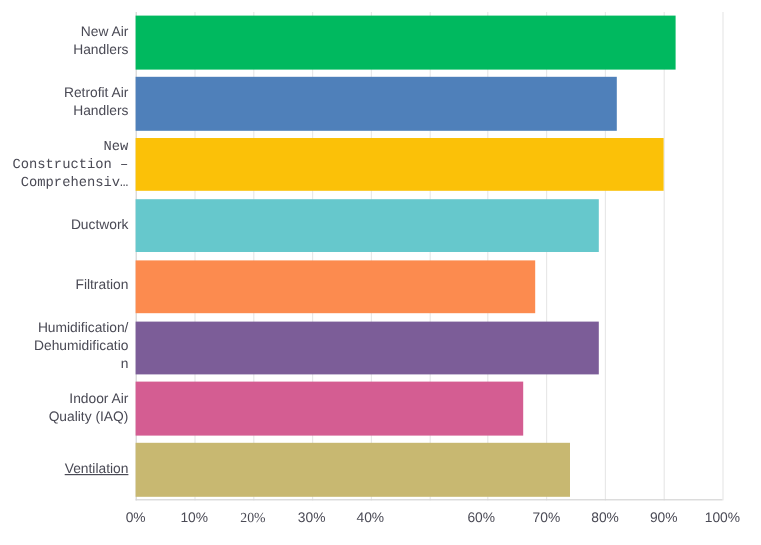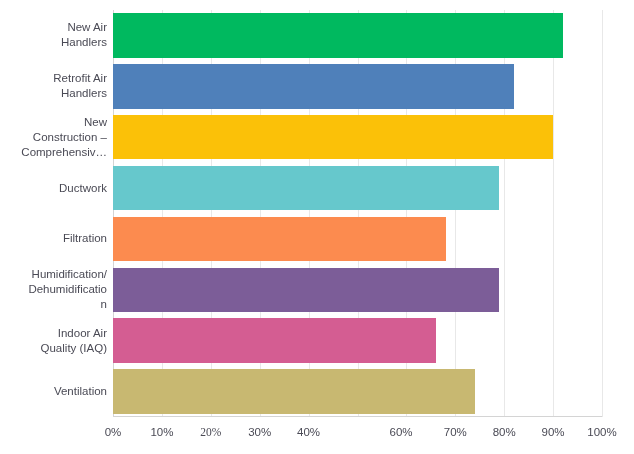--- a/index.html
+++ b/index.html
@@ -123,36 +123,36 @@
 
 <div id="chart-root">
 
   <div class="cat-labels">
       <div class="cat-label" style="top: 0px; height: 50.875px;">
         <span>New Air<br>Handlers</span>
       </div>
       <div class="cat-label" style="top: 50.875px; height: 50.875px;">
         <span>Retrofit Air<br>Handlers</span>
       </div>
-      <div class="cat-label" style="top: 101.75px; height: 50.875px;">
+      <div class="cat-label" style="top: 101.75px; height: 50.875px; font-family: Liberation Mono, monospace;">
         <span>New<br>Construction –<br>Comprehensiv…</span>
       </div>
       <div class="cat-label" style="top: 152.625px; height: 50.875px;">
         <span>Ductwork</span>
       </div>
       <div class="cat-label" style="top: 203.5px; height: 50.875px;">
         <span>Filtration</span>
       </div>
       <div class="cat-label" style="top: 254.375px; height: 50.875px; padding-left: 37px;">
         <span>Humidification/<br>Dehumidificatio<br>n</span>
       </div>
       <div class="cat-label" style="top: 305.25px; height: 50.875px;">
         <span>Indoor Air<br>Quality (IAQ)</span>
       </div>
-      <div class="cat-label" style="top: 356.125px; height: 50.875px;">
+      <div class="cat-label" style="top: 356.125px; height: 50.875px; text-decoration: underline;">
         <span>Ventilation</span>
       </div>
     </div>
 
   <div class="plot">
     <div class="gridlines">
         <div class="gridline axis-left" style="left: 0px;"></div>
         <div class="gridline" style="left: 48.9px;"></div>
         <div class="gridline" style="left: 97.8px;"></div>
         <div class="gridline" style="left: 146.7px;"></div>

